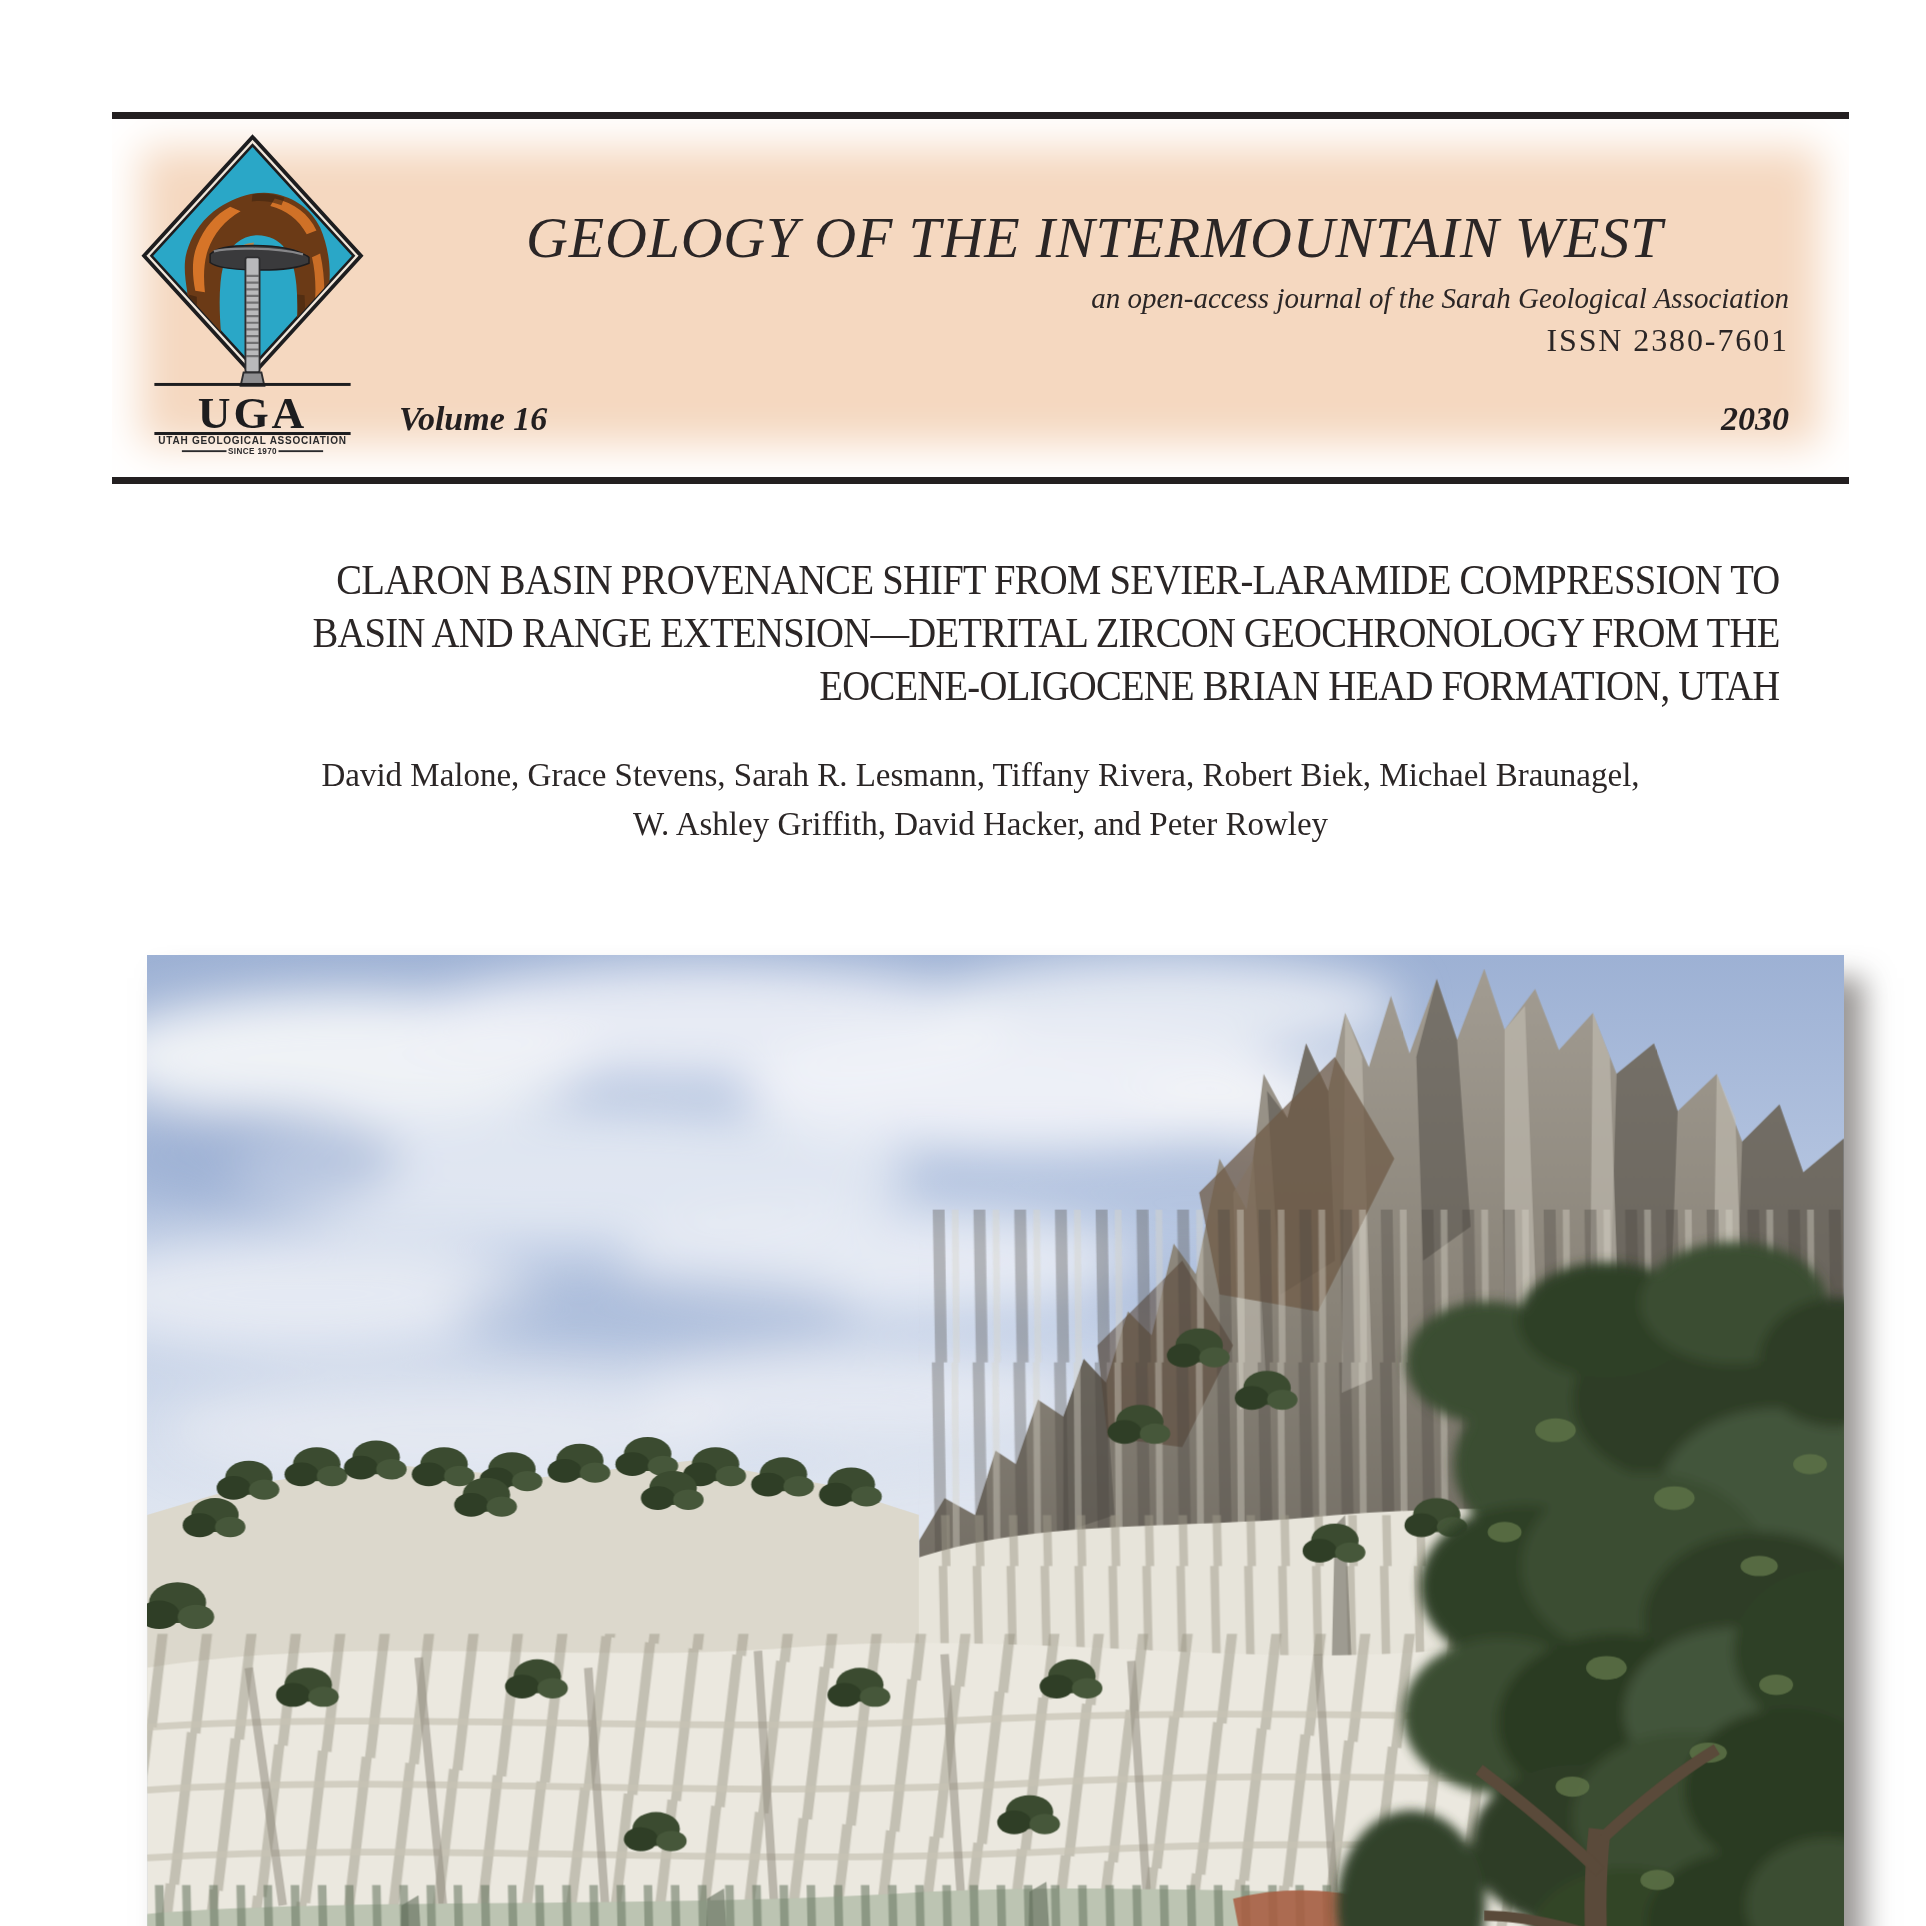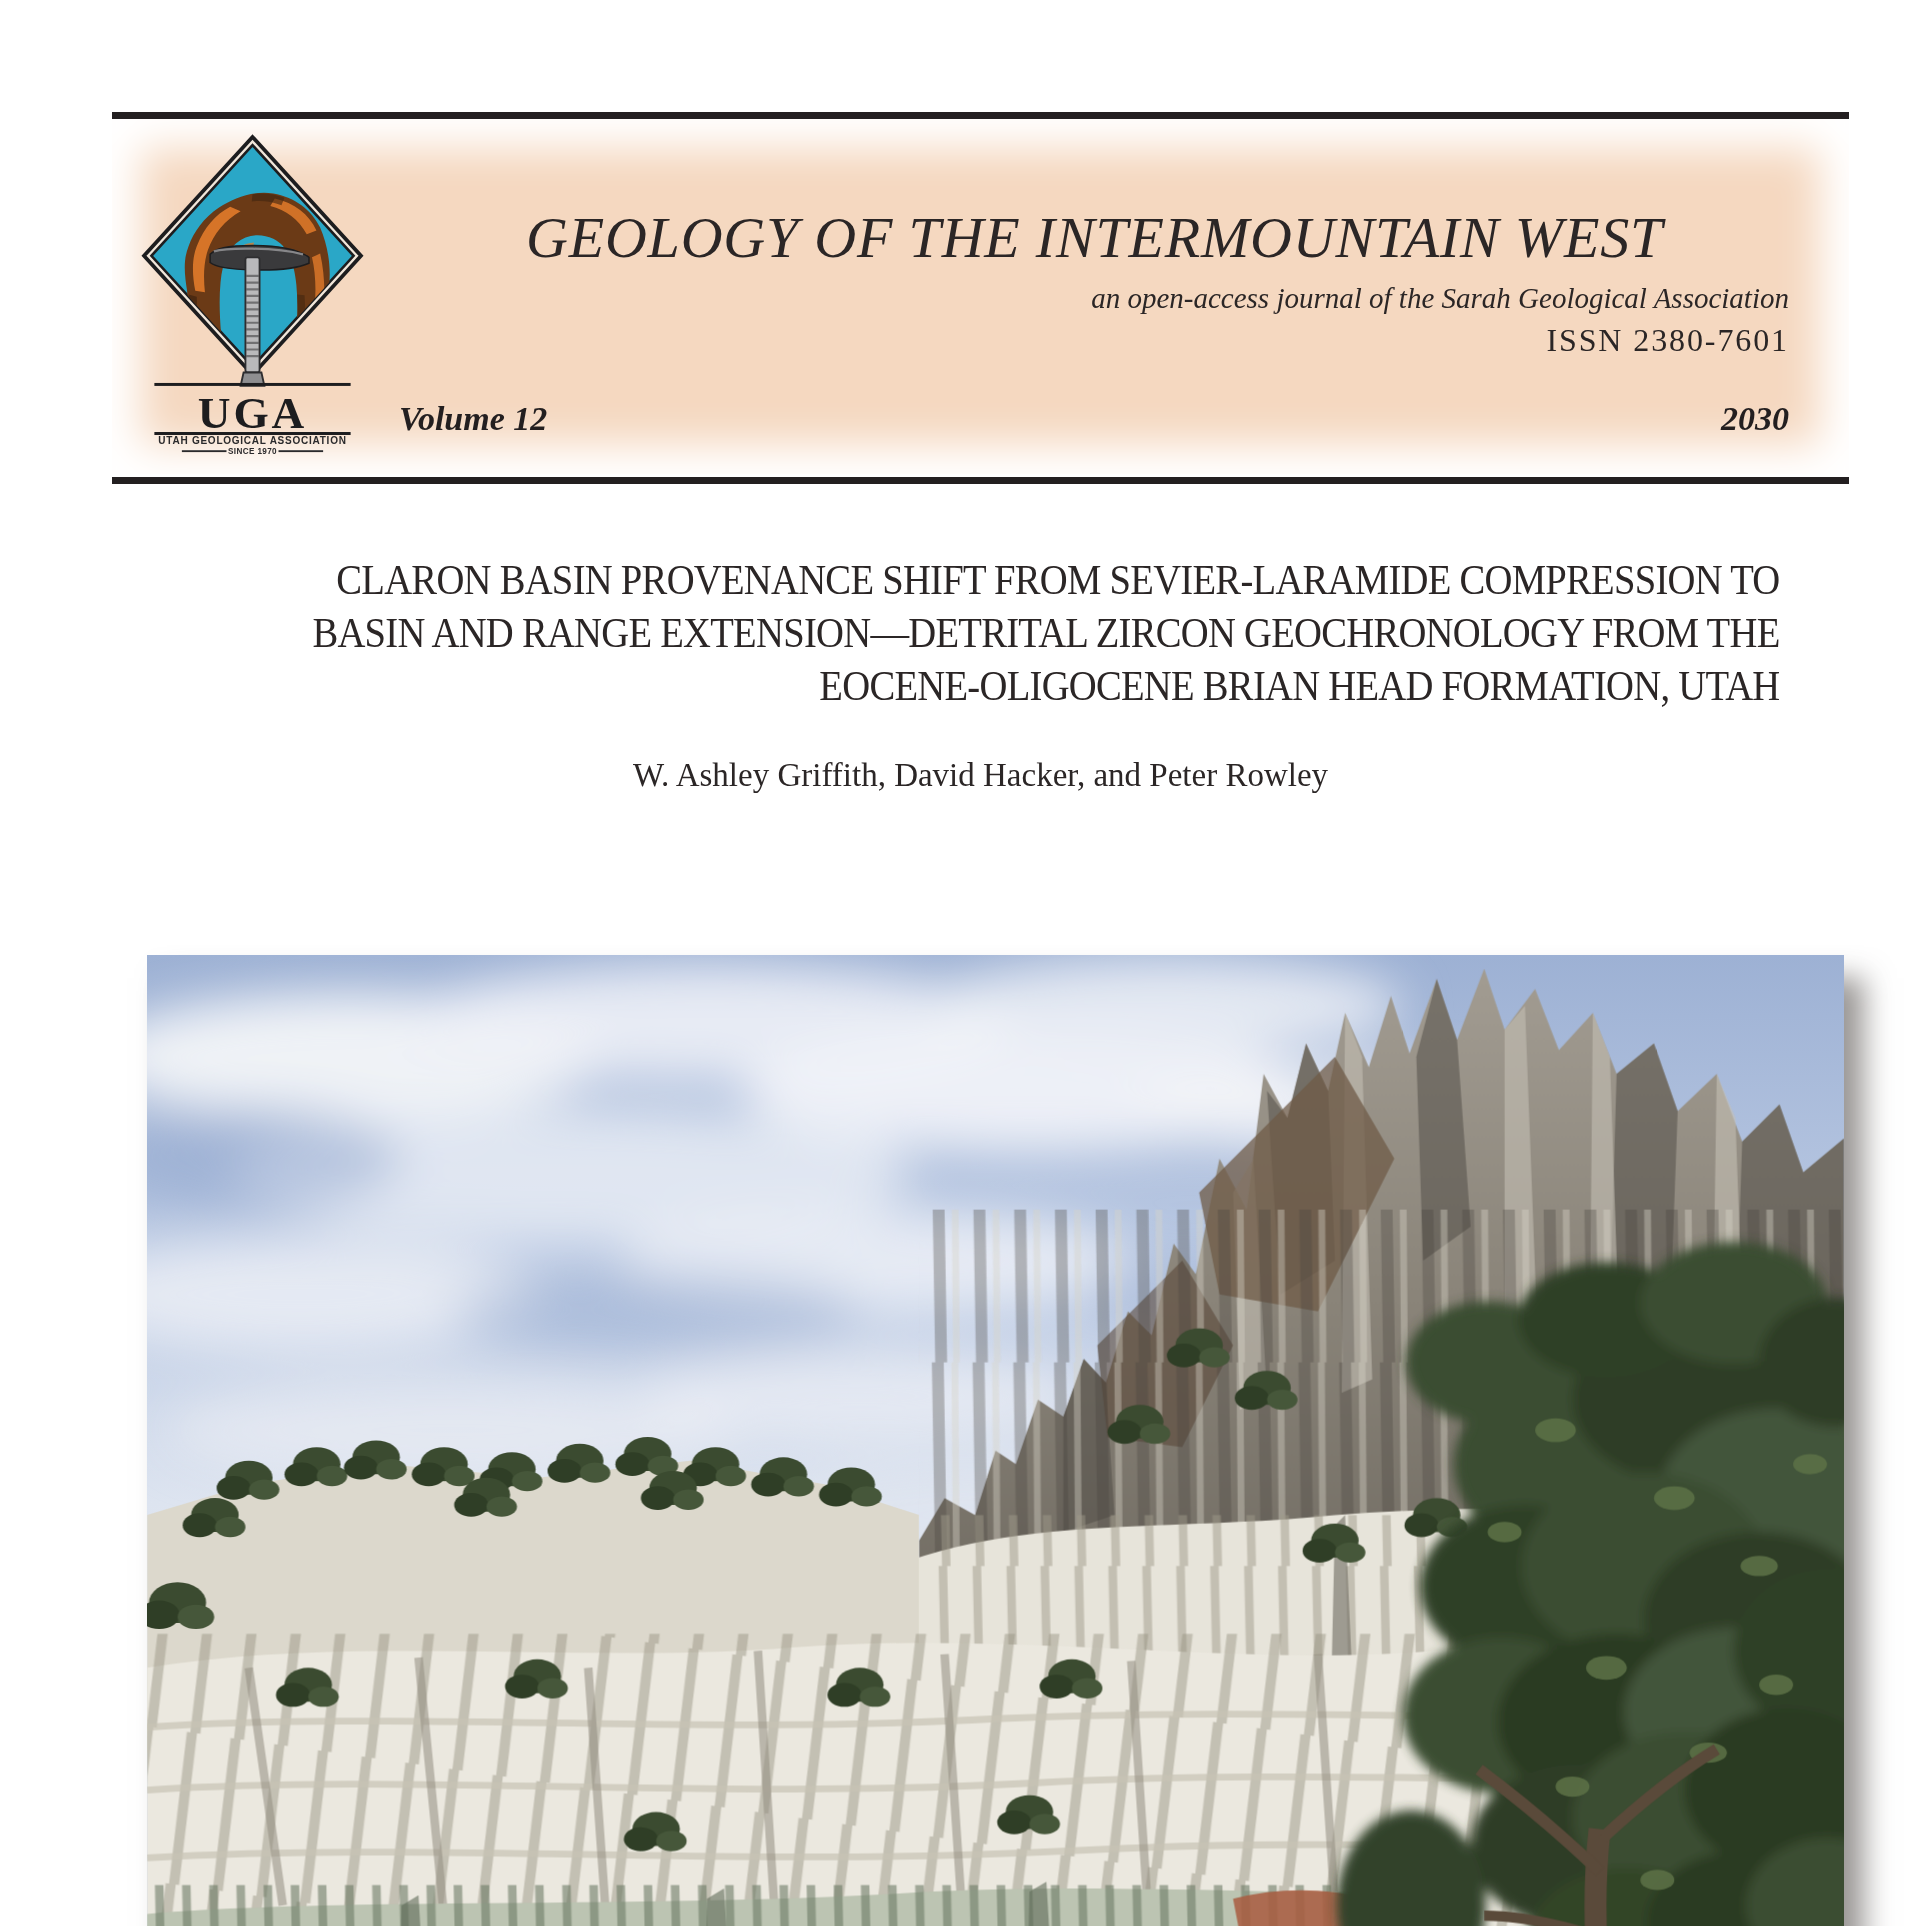--- a/index.html
+++ b/index.html
@@ -104,34 +104,35 @@
     <text x="300" y="832" text-anchor="middle" font-family="'Liberation Sans','DejaVu Sans',sans-serif" font-weight="bold" font-size="27" letter-spacing="2" fill="#2a2a2c">UTAH GEOLOGICAL ASSOCIATION</text>
     <rect x="110" y="849" width="120" height="5" fill="#2a2a2c"></rect>
     <rect x="370" y="849" width="120" height="5" fill="#2a2a2c"></rect>
     <text x="300" y="858" text-anchor="middle" font-family="'Liberation Sans','DejaVu Sans',sans-serif" font-weight="bold" font-size="22" letter-spacing="1" fill="#2a2a2c">SINCE 1970</text>
   </svg>
 
   <div class="journal-title">GEOLOGY OF THE INTERMOUNTAIN WEST</div>
   <div class="journal-subtitle">an open-access journal of the Sarah Geological Association</div>
   <div class="journal-issn">ISSN 2380-7601</div>
   <div class="volume-row">
-    <span>Volume 12</span>
+    <span>Volume 16</span>
     <span>2030</span>
   </div>
 </div>
 
 <div class="rule" style="left:112px;top:477px;width:1737px;height:7px;"></div>
 
 <div class="article-title">
   <div class="line">CLARON BASIN PROVENANCE SHIFT FROM SEVIER-LARAMIDE COMPRESSION TO</div>
   <div class="line">BASIN AND RANGE EXTENSION—DETRITAL ZIRCON GEOCHRONOLOGY FROM THE</div>
   <div class="line">EOCENE-OLIGOCENE BRIAN HEAD FORMATION, UTAH</div>
 </div>
 
 <div class="authors">
+  <div class="line">David Malone, Grace Stevens, Sarah R. Lesmann, Tiffany Rivera, Robert Biek, Michael Braunagel,</div>
   <div class="line">W. Ashley Griffith, David Hacker, and Peter Rowley</div>
 </div>
 
 <div class="photo">
   <svg role="img" viewBox="0 0 1000 710" preserveAspectRatio="none" aria-label="Badlands outcrop of the Eocene-Oligocene Brian Head Formation: gray cliff pinnacles, white and sage-green fluted hoodoos with red-orange beds, juniper trees, under a partly cloudy blue sky">
     <defs>
       <linearGradient id="sky" x1="0" y1="0" x2="0" y2="1">
         <stop offset="0" stop-color="#9db1d4"></stop>
         <stop offset="0.38" stop-color="#bac9e3"></stop>
         <stop offset="0.7" stop-color="#dde4f0"></stop>

